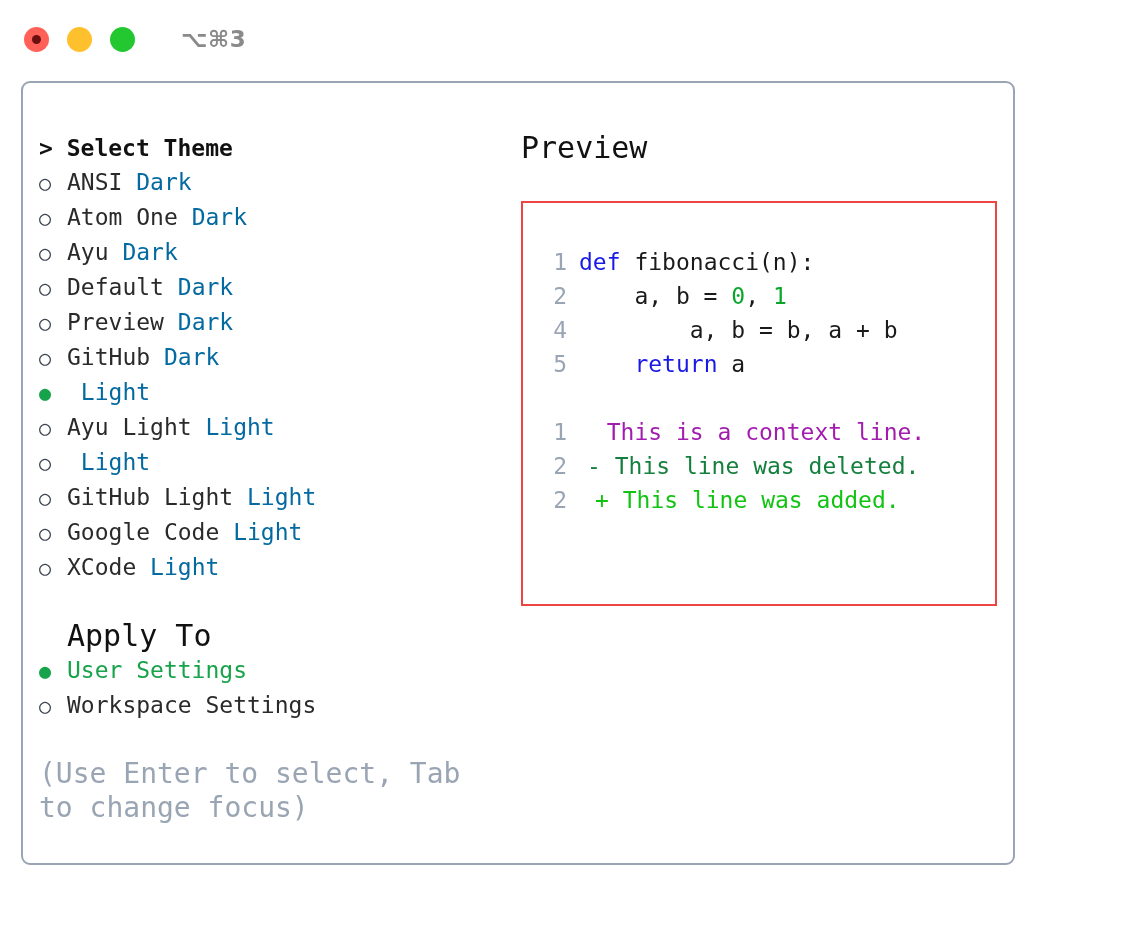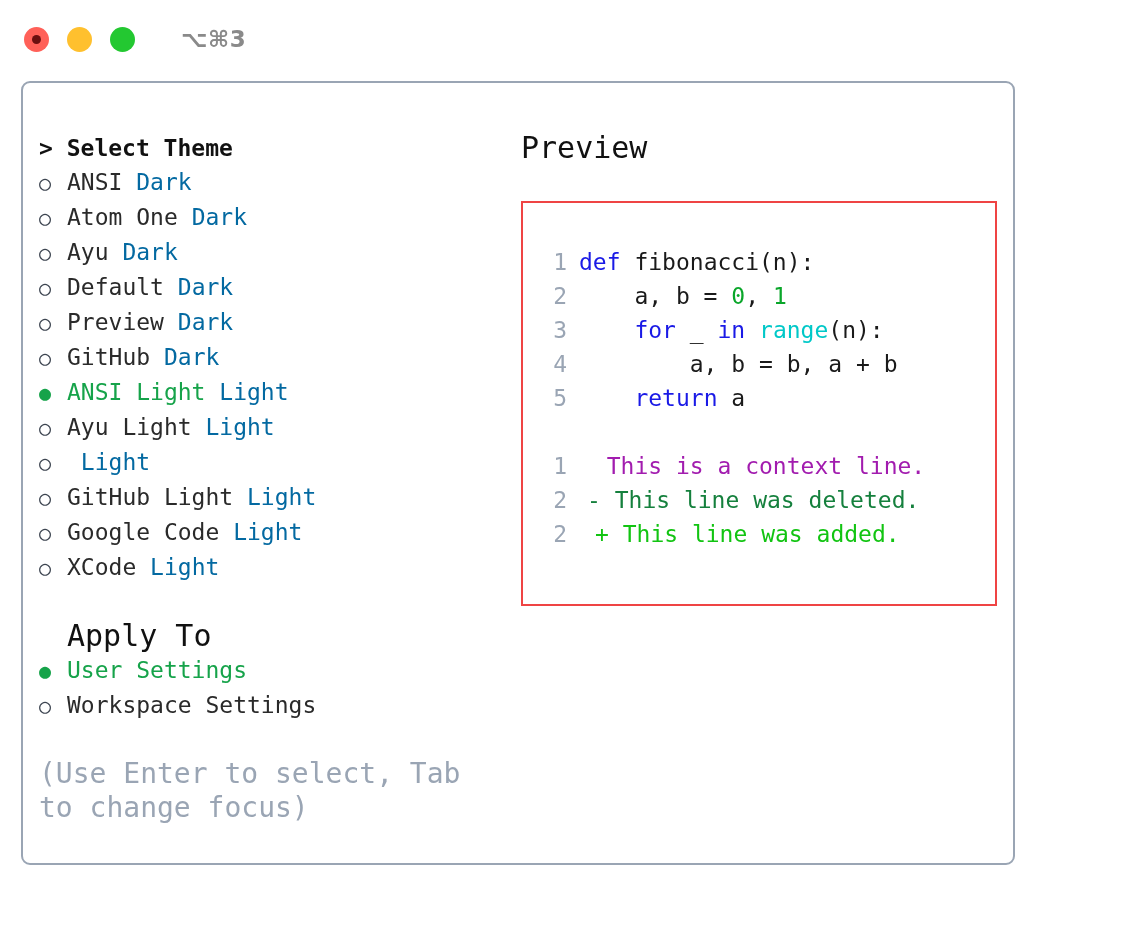--- a/index.html
+++ b/index.html
@@ -164,21 +164,21 @@
     <div class="left-pane">
       <div class="section-head">&gt; Select Theme</div>
 
       <div id="theme-list">
           <div class="opt"><span class="bullet">○</span><span class="opt-label">ANSI</span><span class="opt-tag"> Dark</span></div>
           <div class="opt"><span class="bullet">○</span><span class="opt-label">Atom One</span><span class="opt-tag"> Dark</span></div>
           <div class="opt"><span class="bullet">○</span><span class="opt-label">Ayu</span><span class="opt-tag"> Dark</span></div>
           <div class="opt"><span class="bullet">○</span><span class="opt-label">Default</span><span class="opt-tag"> Dark</span></div>
           <div class="opt"><span class="bullet">○</span><span class="opt-label">Preview</span><span class="opt-tag"> Dark</span></div>
           <div class="opt"><span class="bullet">○</span><span class="opt-label">GitHub</span><span class="opt-tag"> Dark</span></div>
-          <div class="opt selected"><span class="bullet">●</span><span class="opt-label">ANSI Light</span><span class="opt-tag"> Light</span></div>
+          <div class="opt selected"><span class="bullet">●</span><span class="opt-tag"> Light</span></div>
           <div class="opt"><span class="bullet">○</span><span class="opt-label">Ayu Light</span><span class="opt-tag"> Light</span></div>
           <div class="opt"><span class="bullet">○</span><span class="opt-tag"> Light</span></div>
           <div class="opt"><span class="bullet">○</span><span class="opt-label">GitHub Light</span><span class="opt-tag"> Light</span></div>
           <div class="opt"><span class="bullet">○</span><span class="opt-label">Google Code</span><span class="opt-tag"> Light</span></div>
           <div class="opt"><span class="bullet">○</span><span class="opt-label">XCode</span><span class="opt-tag"> Light</span></div>
         </div>
 
       <div class="spacer-sm"></div>
 
       <div class="apply-head">Apply To</div>
@@ -193,21 +193,20 @@
       <div class="hint">(Use Enter to select, Tab to change focus)</div>
     </div>
 
     <div class="right-pane">
       <div class="preview-head">Preview</div>
 
       <div class="preview-box">
         <div id="code-block">
             <div class="code-line"><span class="ln">1</span><span class="tok-kw">def </span><span class="tok-txt">fibonacci(n):</span></div>
             <div class="code-line"><span class="ln">2</span><span class="tok-txt">    a, b = </span><span class="tok-num">0</span><span class="tok-txt">, </span><span class="tok-num">1</span></div>
-            <div class="code-line"><span class="ln">3</span><span class="tok-txt">    </span><span class="tok-kw">for</span><span class="tok-txt"> _ </span><span class="tok-kw">in</span><span class="tok-txt"> </span><span class="tok-fn">range</span><span class="tok-txt">(n):</span></div>
             <div class="code-line"><span class="ln">4</span><span class="tok-txt">        a, b = b, a + b</span></div>
             <div class="code-line"><span class="ln">5</span><span class="tok-txt">    </span><span class="tok-kw">return</span><span class="tok-txt"> a</span></div>
           </div>
         <div class="gap"></div>
         <div id="diff-block">
             <div class="code-line"><span class="ln">1</span><span class="tok-ctx">  This is a context line.</span></div>
             <div class="code-line"><span class="ln">2</span><span class="tok-del">- This line was deleted.</span></div>
             <div class="code-line"><span class="ln">2</span><span class="tok-add">+ This line was added.</span></div>
           </div>
       </div>

